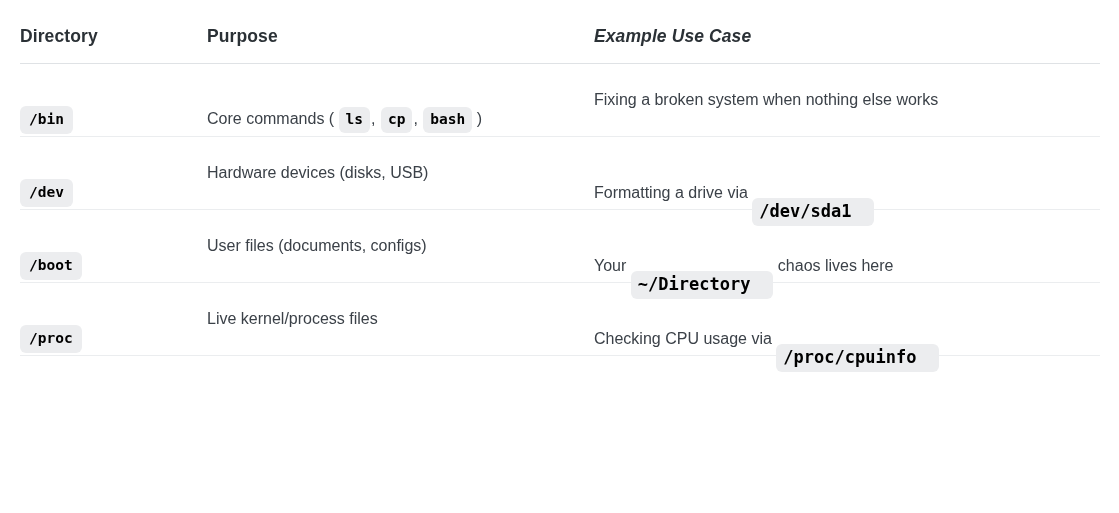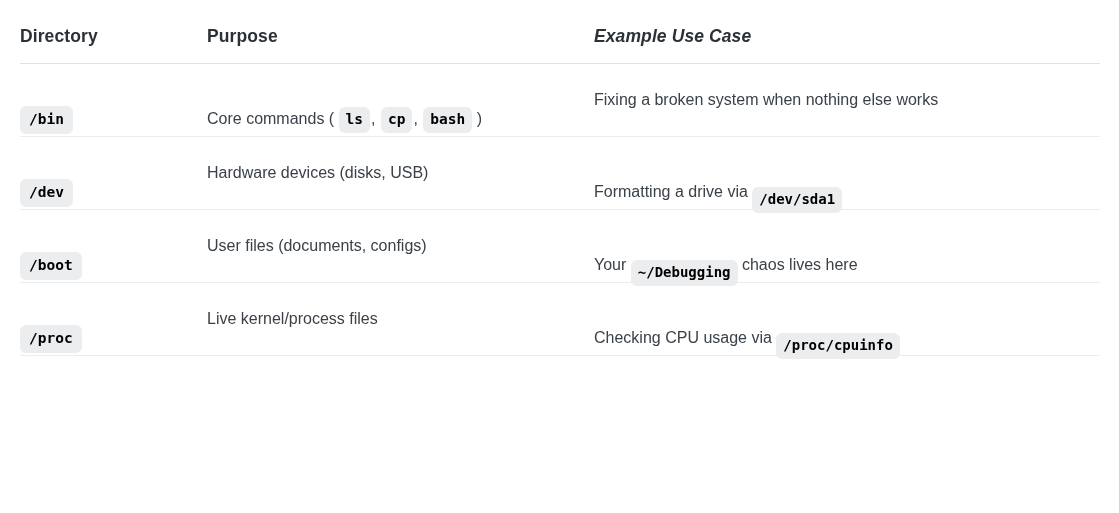--- a/index.html
+++ b/index.html
@@ -66,25 +66,25 @@
     color: #000000;
     background: #ecedef;
     border-radius: 6px;
     padding: 5px 9px 6px 9px;
     display: inline-block;
     line-height: 1.15;
     letter-spacing: 0px;
     margin-top: 40px;
   }
   .code.inline {
-    font-size: 14px;
-    padding: 4px 7px 5px 7px;
+    font-size: 17px;
+    padding: 4px 23px 5px 7px;
     vertical-align: baseline;
     position: relative;
-    top: 7px;
+    top: 19px;
   }
   .code.small-chip {
     padding: 4px 7px 5px 7px;
   }
 
   .punct { color: #3b4148; }
   .sep   { color: #3b4148; padding: 0 1px 0 1px; }
 
   .purpose-text { white-space: nowrap; }
   .example-text { white-space: nowrap; }
@@ -113,21 +113,21 @@
           <td><span class="example-text"><span>Fixing a broken system when nothing else works</span></span></td>
         </tr>
         <tr>
           <td><span class="code">/dev</span></td>
           <td><span class="purpose-text"><span>Hardware devices (disks, USB)</span></span></td>
           <td><span class="example-text"><span>Formatting a drive via</span> <span class="code inline">/dev/sda1</span></span></td>
         </tr>
         <tr>
           <td><span class="code">/boot</span></td>
           <td><span class="purpose-text"><span>User files (documents, configs)</span></span></td>
-          <td><span class="example-text"><span>Your</span> <span class="code inline">~/Debugging</span> <span>chaos lives here</span></span></td>
+          <td><span class="example-text"><span>Your</span> <span class="code inline">~/Directory</span> <span>chaos lives here</span></span></td>
         </tr>
         <tr>
           <td><span class="code">/proc</span></td>
           <td><span class="purpose-text"><span>Live kernel/process files</span></span></td>
           <td><span class="example-text"><span>Checking CPU usage via</span> <span class="code inline">/proc/cpuinfo</span></span></td>
         </tr>
       </tbody>
   </table>
 </div>
 

